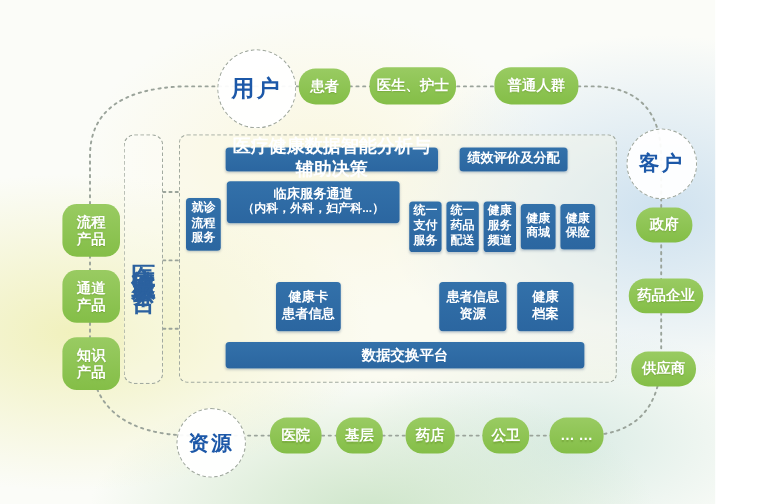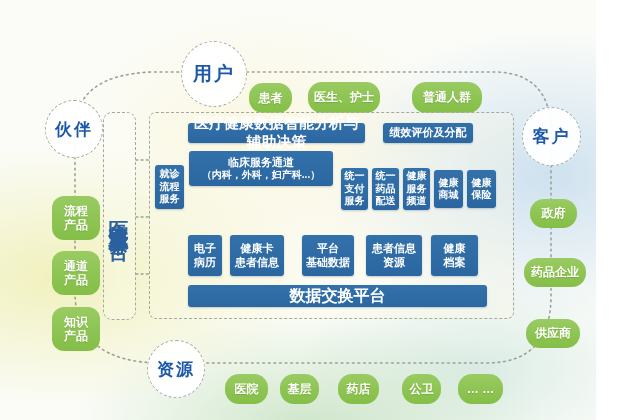--- a/index.html
+++ b/index.html
@@ -28,21 +28,20 @@
     display:flex;align-items:center;justify-content:center;
     color:#1c58a8;font-weight:bold;letter-spacing:2px;
   }
   .pill{
     position:absolute;
     background:linear-gradient(180deg,#99cb62,#84be47);
     color:#ffffff;font-weight:bold;font-size:12px;line-height:1.2;
     display:flex;align-items:center;justify-content:center;text-align:center;
     white-space:pre-line;border-radius:14px;
     text-shadow:0 1px 1px rgba(90,130,30,0.35);
-    margin-top:26px;
   }
   .strip{
     position:absolute;left:103px;top:112px;width:31px;height:206px;
     border:1.6px dashed #a2aaa0;border-radius:9px;
     display:flex;align-items:center;justify-content:center;
     background:rgba(255,255,255,0.25);
   }
   .vtext{
     writing-mode:vertical-rl;text-orientation:upright;
     color:#2b619f;font-weight:bold;font-size:20px;letter-spacing:3px;
@@ -55,41 +54,38 @@
   .bbox{
     position:absolute;
     background:linear-gradient(180deg,#3371aa,#2b66a0);
     color:#ffffff;font-weight:bold;
     display:flex;flex-direction:column;align-items:center;justify-content:center;
     text-align:center;white-space:pre-line;border-radius:3px;
     box-shadow:0 1px 2px rgba(40,70,110,0.25);
   }
   .f10{font-size:10px;line-height:1.25;}
   .f11{font-size:11px;line-height:1.25;}
-  .f12{font-size:16px;line-height:1.25;}
+  .f12{font-size:12px;line-height:1.25;}
   .sub{font-size:10px;font-weight:bold;line-height:1.25;}
   .ttl{font-size:11px;font-weight:bold;line-height:1.3;}
 </style>
 </head>
 <body>
 
 <div class="stage">
 
   <svg class="ring" width="640" height="420" viewBox="0 0 640 420">
     <path class="ring-path" d="M 213 72 L 498 72 Q 551 75 551 132 L 551 296 Q 551 363 486 363 L 162 363 Q 75 363 75 292 L 75 130 Q 75 75 152 72 Z"></path>
     <path class="conn" d="M 136 160 L 150 160"></path>
     <path class="conn" d="M 136 217 L 150 217"></path>
     <path class="conn" d="M 136 274 L 150 274"></path>
   </svg>
 
   <div class="node" style="left:181px;top:41px;width:64px;height:64px;font-size:19px;">
     <span>用户</span>
-  </div>
-  <div class="node" style="left:45px;top:100px;width:56px;height:56px;font-size:17px;">
-    <span>伙伴</span>
   </div>
   <div class="node" style="left:522px;top:107px;width:57px;height:57px;font-size:17px;">
     <span>客户</span>
   </div>
   <div class="node" style="left:147px;top:340px;width:56px;height:56px;font-size:17px;">
     <span>资源</span>
   </div>
 
   <div class="pill" style="left:249px;top:57px;width:43px;height:30px;">患者</div>
   <div class="pill" style="left:308px;top:56px;width:72px;height:31px;">医生、护士</div>
@@ -136,26 +132,22 @@
 药品
 配送</div>
   <div class="bbox f10" style="left:403px;top:168px;width:27px;height:42px;">健康
 服务
 频道</div>
   <div class="bbox f10" style="left:434px;top:170px;width:29px;height:38px;">健康
 商城</div>
   <div class="bbox f10" style="left:467px;top:170px;width:29px;height:38px;">健康
 保险</div>
 
-  <div class="bbox f11" style="left:188px;top:235px;width:34px;height:41px;">电子
-病历</div>
   <div class="bbox f11" style="left:230px;top:235px;width:54px;height:41px;">健康卡
 患者信息</div>
-  <div class="bbox f11" style="left:302px;top:235px;width:52px;height:41px;">平台
-基础数据</div>
   <div class="bbox f11" style="left:366px;top:235px;width:56px;height:41px;">患者信息
 资源</div>
   <div class="bbox f11" style="left:431px;top:235px;width:47px;height:41px;">健康
 档案</div>
 
   <div class="bbox f12" style="left:188px;top:285px;width:299px;height:22px;">数据交换平台</div>
 
 </div>
 
 </body></html>

